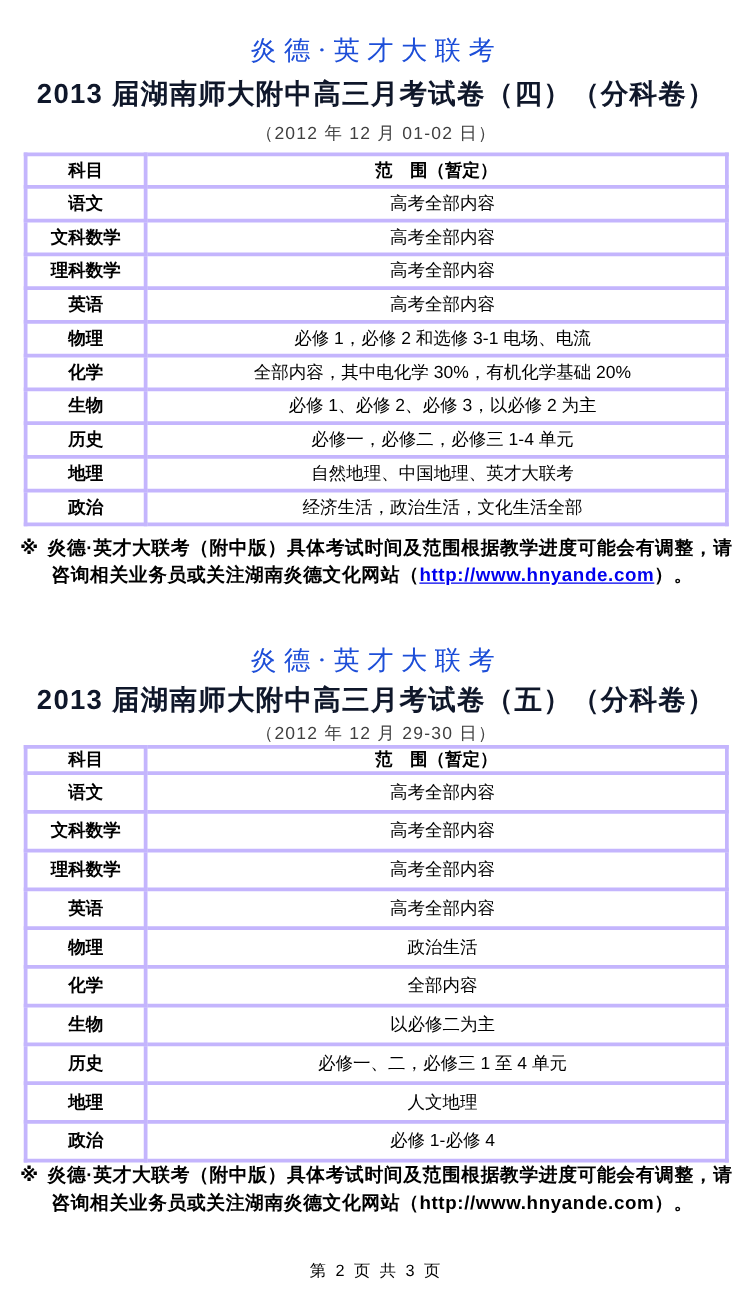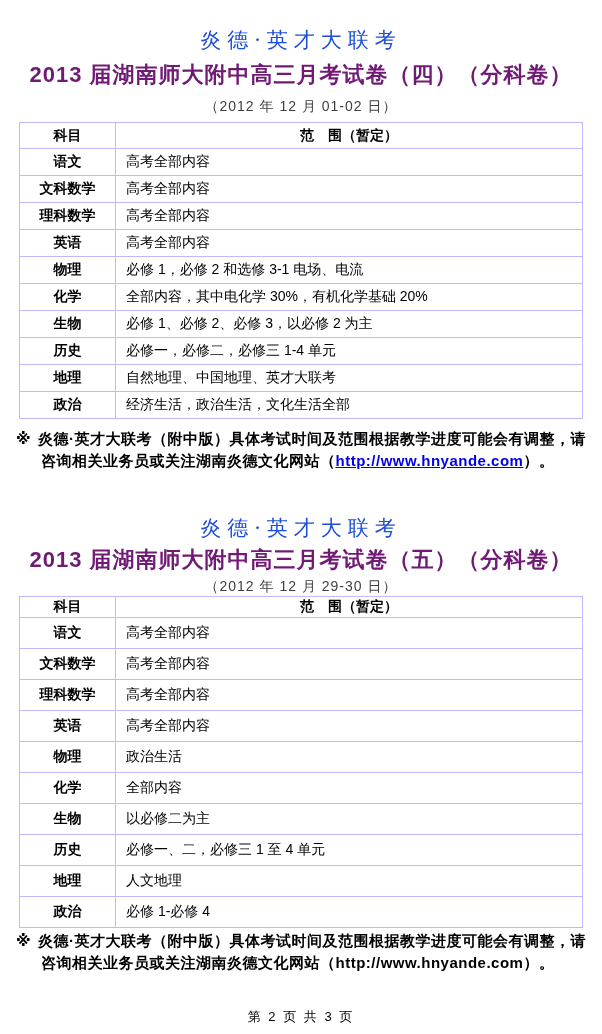--- a/index.html
+++ b/index.html
@@ -13,32 +13,32 @@
   }
   .abs { position: absolute; left: 0; width: 602px; }
   .center { text-align: center; }
 
   .brand {
     font-family: "DejaVu Serif", "Liberation Serif", serif;
     font-size: 21px; letter-spacing: 6px; color: #1d4ed8;
     font-weight: 400;
   }
   .doc-title {
-    font-size: 22px; font-weight: bold; letter-spacing: 1px; color: #701a75;
+    font-size: 22px; font-weight: bold; letter-spacing: 1px; color: #0f172a;
   }
   .doc-date { font-size: 14px; color: #404040; letter-spacing: 1px; }
 
   table.sched {
     position: absolute; left: 19px; width: 564px;
     border-collapse: collapse; table-layout: fixed;
     font-size: 14px;
   }
-  table.sched td { border: 1px solid #c4b5fd; vertical-align: middle; }
+  table.sched td { border: 3px solid #c4b5fd; vertical-align: middle; }
   td.subject-cell { text-align: center; font-weight: bold; width: 96px; }
-  td.scope-cell { text-align: left; padding-left: 10px; font-weight: normal; }
+  td.scope-cell { text-align: center; padding-left: 10px; font-weight: normal; }
   td.head-subject { text-align: center; font-weight: bold; width: 96px; }
   td.head-scope { text-align: center; font-weight: bold; padding-left: 0; }
 
   #table1 td { height: 27px; }
   #table1 tr.head-row td { height: 26px; }
   #table2 td { height: 31px; }
   #table2 tr.head-row td { height: 21px; }
 
   .note {
     position: absolute; left: 16px; width: 572px;

